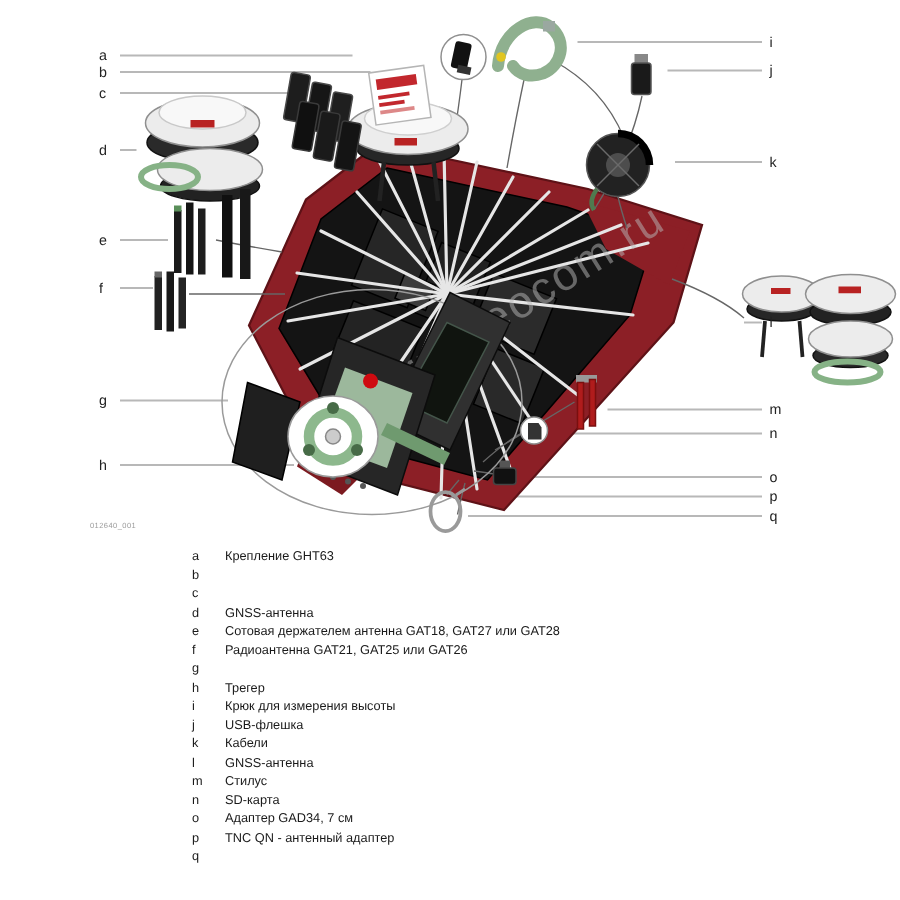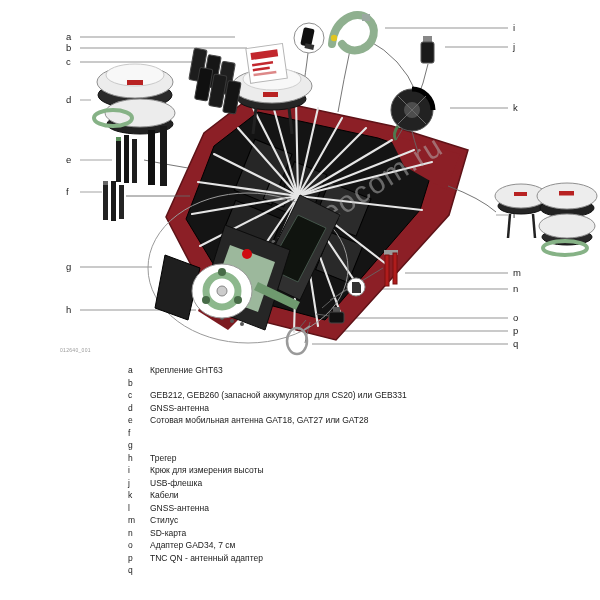--- a/index.html
+++ b/index.html
@@ -270,32 +270,32 @@
 <div id="legend">
   <div class="legend-row">
       <span class="legend-key">a</span>
       <span class="legend-text">Крепление GHT63</span>
     </div>
   <div class="legend-row">
       <span class="legend-key">b</span>
     </div>
   <div class="legend-row">
       <span class="legend-key">c</span>
-      <span class="legend-text">GEB212, GEB260 (запасной аккумулятор для CS20) или GEB331</span>
     </div>
   <div class="legend-row">
       <span class="legend-key">d</span>
       <span class="legend-text">GNSS-антенна</span>
     </div>
   <div class="legend-row">
       <span class="legend-key">e</span>
-      <span class="legend-text">Сотовая мобильная антенна GAT18, GAT27 или GAT28</span>
+      <span class="legend-text">Сотовая держателем антенна GAT18, GAT27 или GAT28</span>
     </div>
   <div class="legend-row">
       <span class="legend-key">f</span>
+      <span class="legend-text">Радиоантенна GAT21, GAT25 или GAT26</span>
     </div>
   <div class="legend-row">
       <span class="legend-key">g</span>
     </div>
   <div class="legend-row">
       <span class="legend-key">h</span>
       <span class="legend-text">Трегер</span>
     </div>
   <div class="legend-row">
       <span class="legend-key">i</span>

